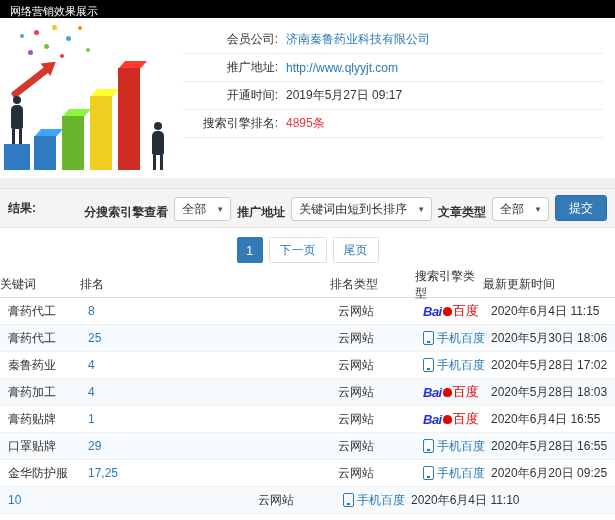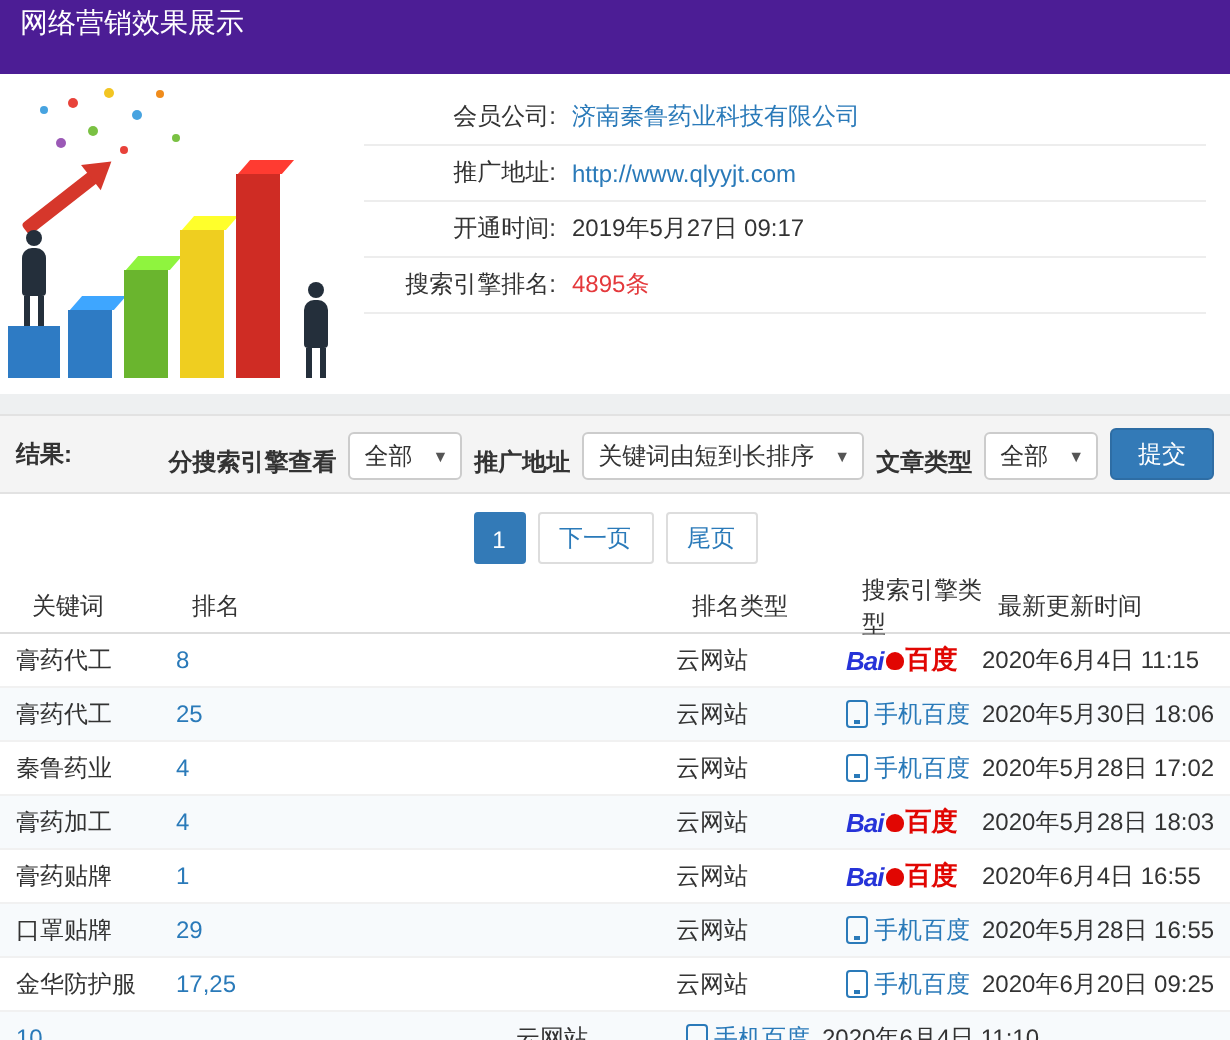--- a/index.html
+++ b/index.html
@@ -2,21 +2,21 @@
 <html><head>
 <meta charset="utf-8">
 <style>
   * { margin:0; padding:0; box-sizing:border-box; }
   html,body { width:615px; height:520px; overflow:hidden; }
   body {
     font-family:"Liberation Sans","DejaVu Sans",sans-serif;
     font-size:12px; color:#333; background:#fff;
   }
   
-  .topbar { height:37px; background:#4c1d95; color:#fff; line-height:22px; padding:0 10px; font-size:14px; }
+  .topbar { height:18px; background:#000000; color:#fff; line-height:22px; padding:0 10px; font-size:11px; }
   
   .info-panel { display:flex; height:160px; background:#fff; }
   .illustration { width:182px; position:relative; flex:none; overflow:hidden; }
   .info-rows { flex:1; padding:8px 12px 0 0; }
   .info-row { display:flex; align-items:center; height:28px; border-bottom:1px solid #ededed; }
   .info-label { width:96px; text-align:right; color:#333; flex:none; }
   .info-value { margin-left:8px; }
   .link { color:#2a7ab9; text-decoration:none; cursor:pointer; }
   .red { color:#e4393c; }
   .gap { height:10px; background:#eef0f1; }
@@ -31,32 +31,32 @@
   .caret { font-size:8px; color:#555; }
   .submit { background:#337ab7; border:1px solid #2e6da4; color:#fff; height:26px; padding:0 13px;
     border-radius:3px; font-size:12px; cursor:pointer; }
   
   .pagination { height:44px; display:flex; align-items:center; justify-content:center; gap:6px; background:#fff; }
   .pcur { min-width:26px; height:26px; line-height:26px; text-align:center; background:#337ab7; color:#fff;
     border:1px solid #337ab7; border-radius:2px; cursor:pointer; }
   .pbtn { height:26px; line-height:24px; padding:0 10px; border:1px solid #ddd; border-radius:2px;
     color:#2a7ab9; background:#fff; cursor:pointer; }
   
-  .thead { display:flex; align-items:center; height:26px; border-bottom:1px solid #ddd; padding-left:16px; color:#333; background:#fff; }
+  .thead { display:flex; align-items:center; height:26px; border-bottom:1px solid #ddd; padding-left:0; color:#333; background:#fff; }
   .trow { display:flex; align-items:center; height:27px; border-bottom:1px solid #f1f1f1; padding-left:8px; background:#fff; }
   .trow.alt { background:#f7fafc; }
   .col-kw { width:80px; }
   .col-rank { width:250px; }
   .col-type { width:85px; }
   .col-engine { width:68px; display:inline-flex; align-items:center; }
   .col-time { flex:1; }
   
   .bd-bai { color:#2633d8; font-weight:bold; font-style:italic; font-size:13px; letter-spacing:-0.5px; }
   .bd-paw { width:9px; height:9px; background:#e10602; border-radius:50% 50% 45% 45%; display:inline-block; margin:0 1px; }
-  .bd-cn { color:#e10602; font-weight:bold; font-size:13px; }
+  .bd-cn { color:#e10602; font-weight:normal; font-size:13px; }
   .mb-icon { width:11px; height:14px; border:1px solid #2a7ab9; border-radius:2px; display:inline-block; margin-right:3px; position:relative; flex:none; }
   .mb-icon::after { content:""; position:absolute; left:3px; bottom:1px; width:3px; height:2px; background:#2a7ab9; }
   .mb-label { color:#2a7ab9; }
   
   .dot { position:absolute; width:5px; height:5px; border-radius:50%; }
   .d1{left:34px;top:12px;background:#e8423a;} .d2{left:52px;top:7px;background:#f2c522;}
   .d3{left:66px;top:18px;background:#47a3e0;} .d4{left:44px;top:26px;background:#7ac143;}
   .d5{left:28px;top:32px;background:#9b59b6;} .d6{left:60px;top:36px;background:#e8423a;width:4px;height:4px;}
   .d7{left:78px;top:8px;background:#f08c1b;width:4px;height:4px;} .d8{left:86px;top:30px;background:#7ac143;width:4px;height:4px;}
   .d9{left:20px;top:16px;background:#47a3e0;width:4px;height:4px;}

